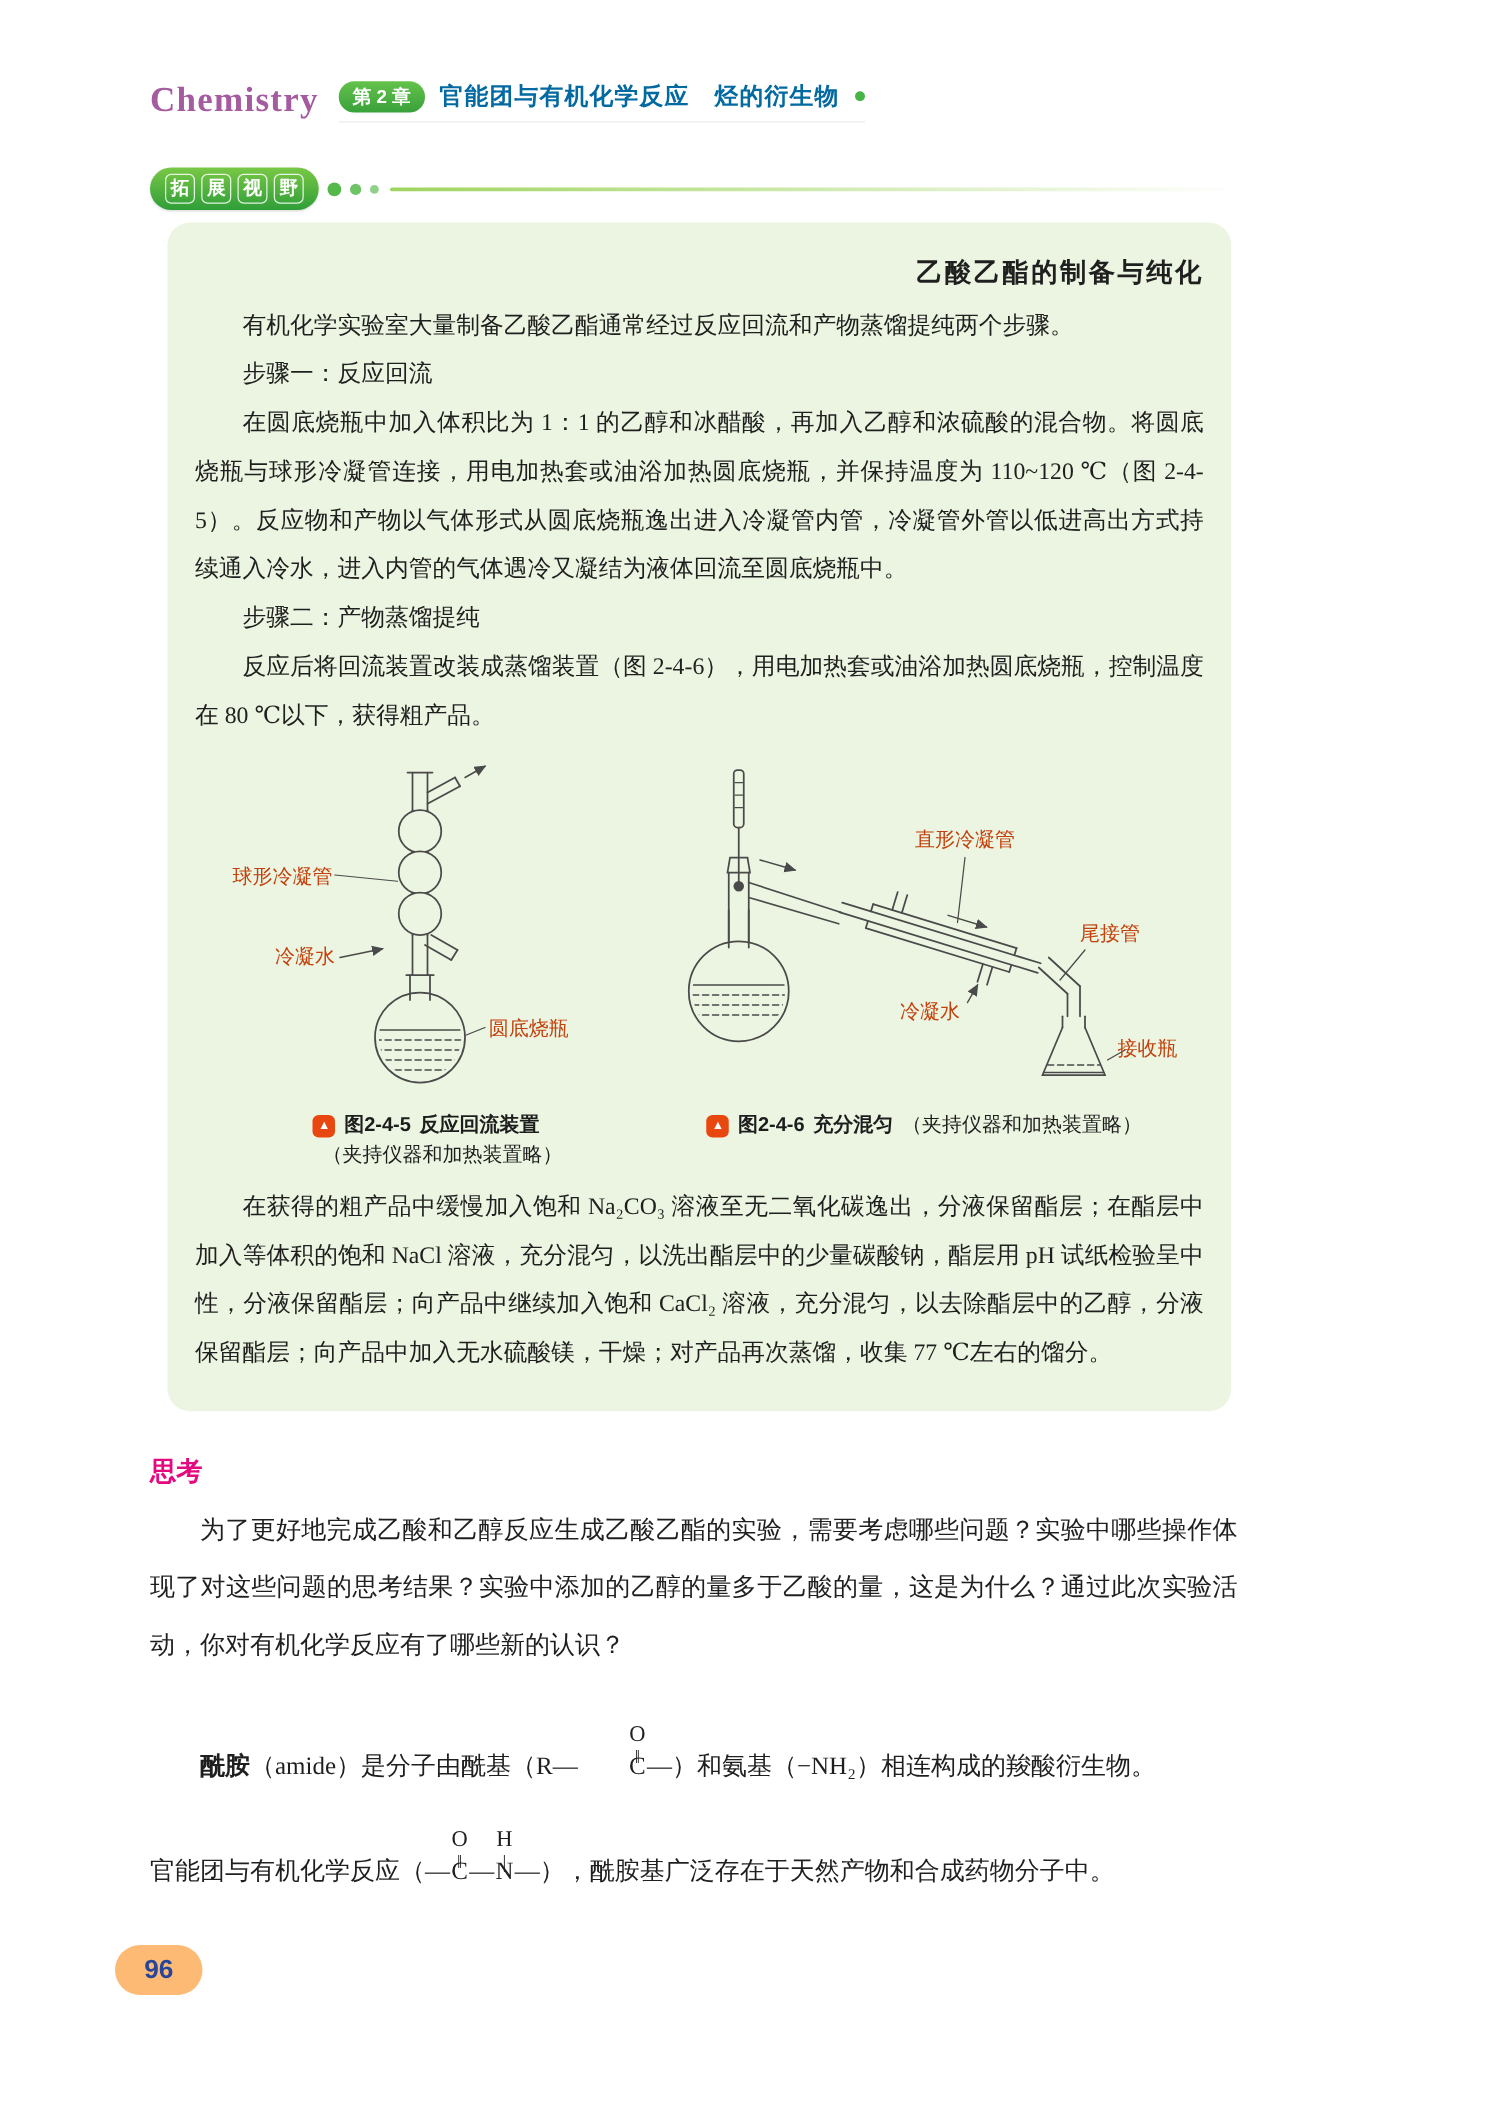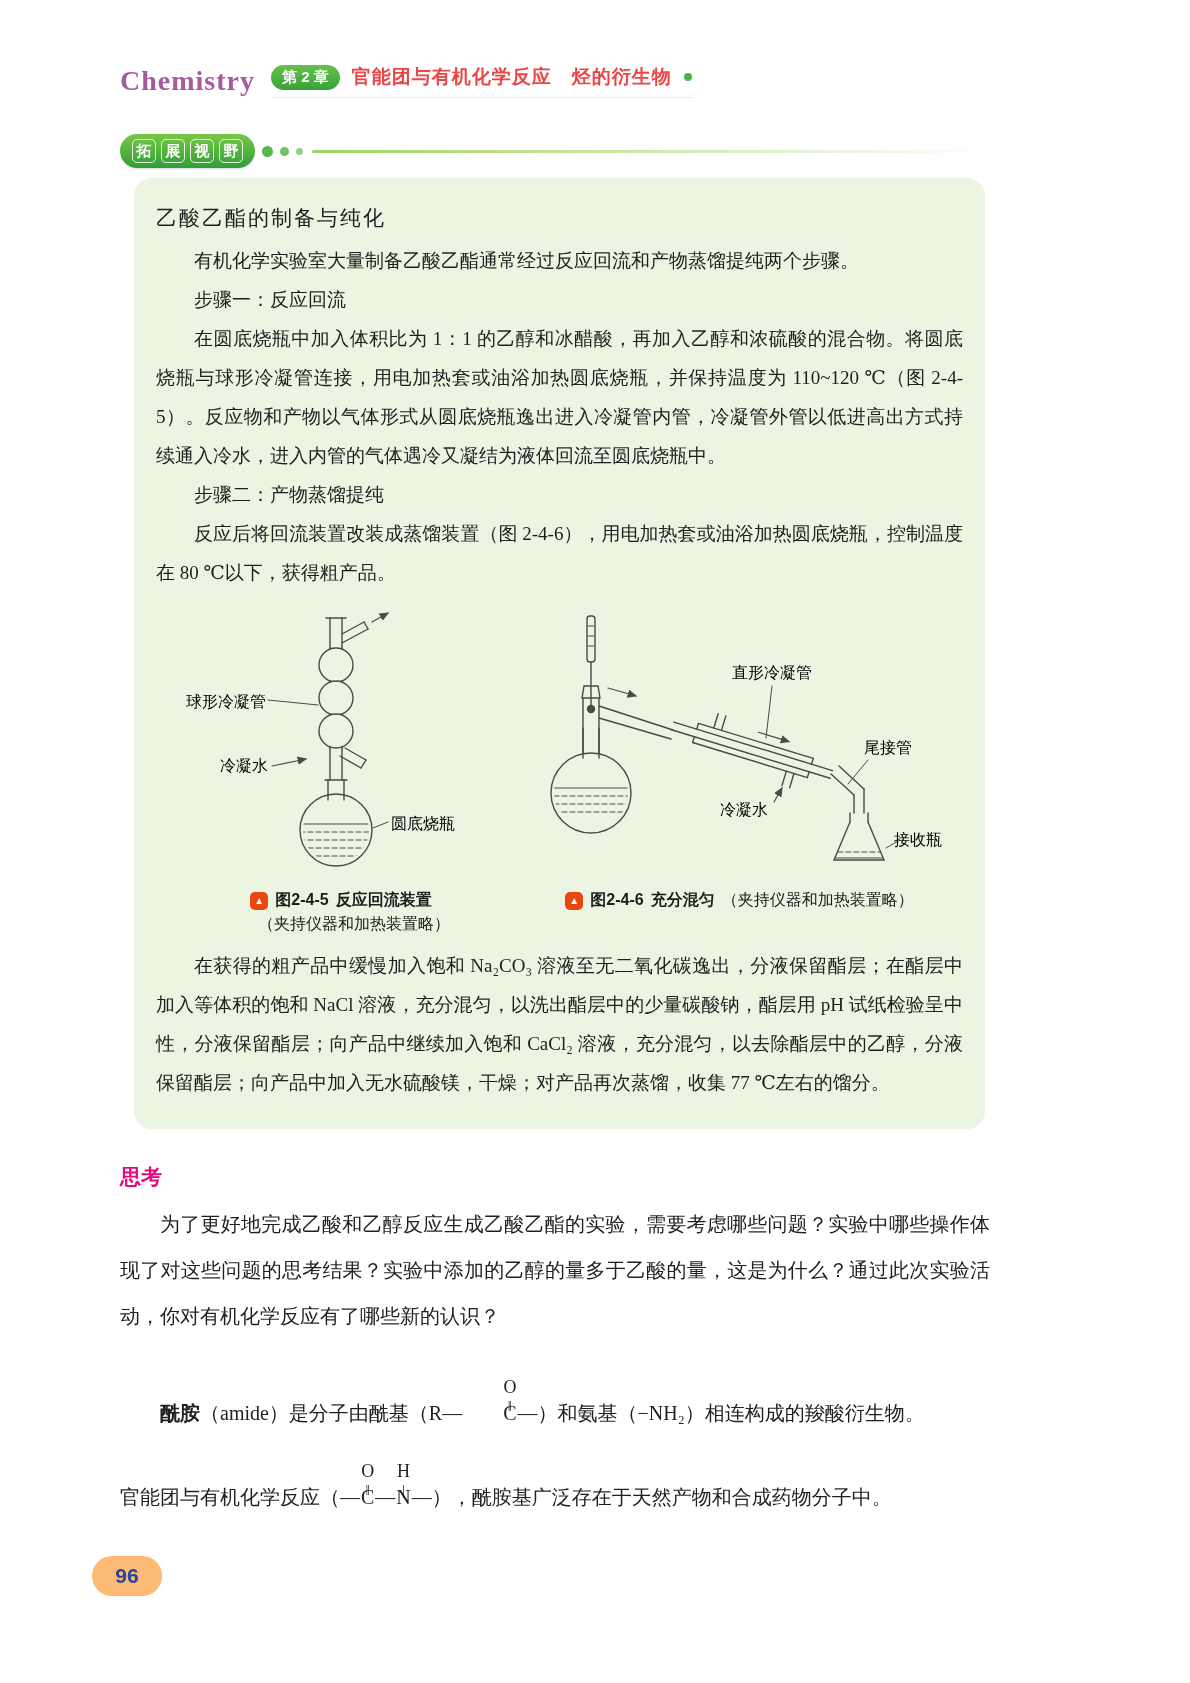--- a/index.html
+++ b/index.html
@@ -9,50 +9,50 @@
   }
   .page{padding:64px 200px 0 120px;position:relative;}
 
   
   .header{display:flex;align-items:center;gap:16px;}
   .brand{font-size:28px;font-weight:bold;color:#a55ba0;letter-spacing:1px;}
   .header-right{display:flex;align-items:center;gap:12px;border-bottom:1px solid #ececec;padding-bottom:7px;}
   .chapter-badge{background:linear-gradient(180deg,#64c24c,#39a13a);color:#fff;
     font-family:"Liberation Sans","DejaVu Sans",sans-serif;font-size:15px;font-weight:bold;
     padding:3px 11px;border-radius:13px;white-space:nowrap;}
-  .chapter-title{font-family:"Liberation Sans","DejaVu Sans",sans-serif;font-size:19px;font-weight:bold;color:#ef4444;letter-spacing:1px;white-space:nowrap;}
+  .chapter-title{font-family:"Liberation Sans","DejaVu Sans",sans-serif;font-size:19px;font-weight:bold;color:#0369a1;letter-spacing:1px;white-space:nowrap;}
   .header-dot{width:8px;height:8px;border-radius:50%;background:#46b548;}
 
   
   .expand-row{display:flex;align-items:center;margin-top:36px;}
   .expand-badge{display:inline-flex;gap:5px;background:linear-gradient(180deg,#79c846,#2f9e38);
     padding:5px 12px;border-radius:17px;box-shadow:0 1px 2px rgba(0,0,0,.15);}
   .expand-char{width:22px;height:22px;line-height:22px;text-align:center;color:#fff;font-weight:bold;
     font-size:15px;font-family:"Liberation Sans","DejaVu Sans",sans-serif;
     border:1px solid rgba(255,255,255,.85);border-radius:5px;}
   .dot{border-radius:50%;background:#54b94a;margin-left:7px;flex:none;}
   .d1{width:11px;height:11px;}
   .d2{width:9px;height:9px;opacity:.85;}
   .d3{width:7px;height:7px;opacity:.65;}
   .expand-line{flex:1;height:3px;margin-left:9px;border-radius:2px;
     background:linear-gradient(to right,#9ed45e,rgba(158,212,94,0));}
 
   
   .expand-box{background:#ecf5e1;border-radius:18px;padding:24px 22px 26px;margin:10px 5px 0 14px;}
-  .box-title{text-align:left;font-size:21px;font-weight:normal;letter-spacing:2px;margin:2px 0 10px;}
+  .box-title{text-align:right;font-size:21px;font-weight:bold;letter-spacing:2px;margin:2px 0 10px;}
   .expand-box p{margin:0;text-indent:2em;font-size:19px;line-height:2.05;text-align:justify;}
   .expand-box p.after-figs{margin-top:12px;}
 
   
   .figures{display:flex;margin:16px 0 6px;}
   .figure1{width:330px;margin-left:20px;flex:none;}
   .figure2{flex:1;margin-left:10px;position:relative;}
   .diagram{position:relative;height:278px;}
   .diagram svg{position:absolute;left:0;top:0;}
-  .dlabel{position:absolute;font-size:16px;color:#000000;white-space:nowrap;line-height:1.2;}
+  .dlabel{position:absolute;font-size:16px;color:#c2410c;white-space:nowrap;line-height:1.2;}
   .caption{display:flex;align-items:center;justify-content:center;gap:7px;
     font-family:"Liberation Sans","DejaVu Sans",sans-serif;font-size:16px;font-weight:bold;color:#1d1d1d;margin-top:4px;}
   .caption .cap-sub-inline{font-weight:normal;}
   .caption-sub{text-align:center;font-family:"Liberation Sans","DejaVu Sans",sans-serif;
     font-size:16px;color:#1d1d1d;margin-top:3px;padding-left:26px;}
   .cap-icon{width:18px;height:18px;border-radius:5px;background:#e84710;color:#fff;flex:none;
     display:inline-flex;align-items:center;justify-content:center;font-size:10px;line-height:1;}
 
   
   .think-heading{color:#e5097f;font-family:"Liberation Sans","DejaVu Sans",sans-serif;

